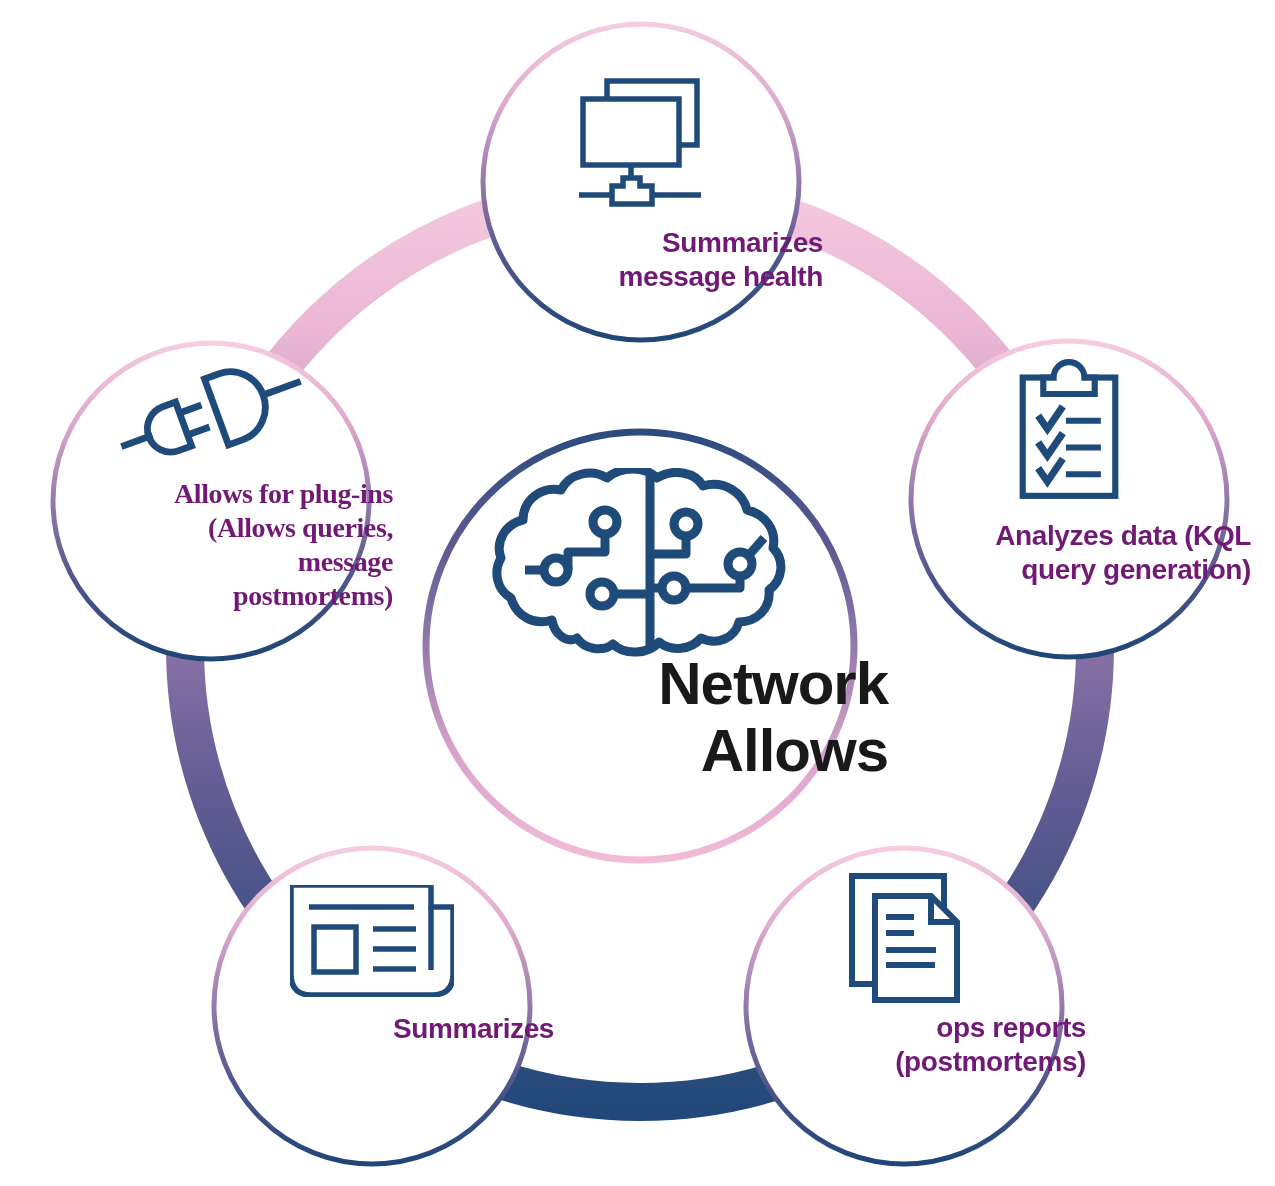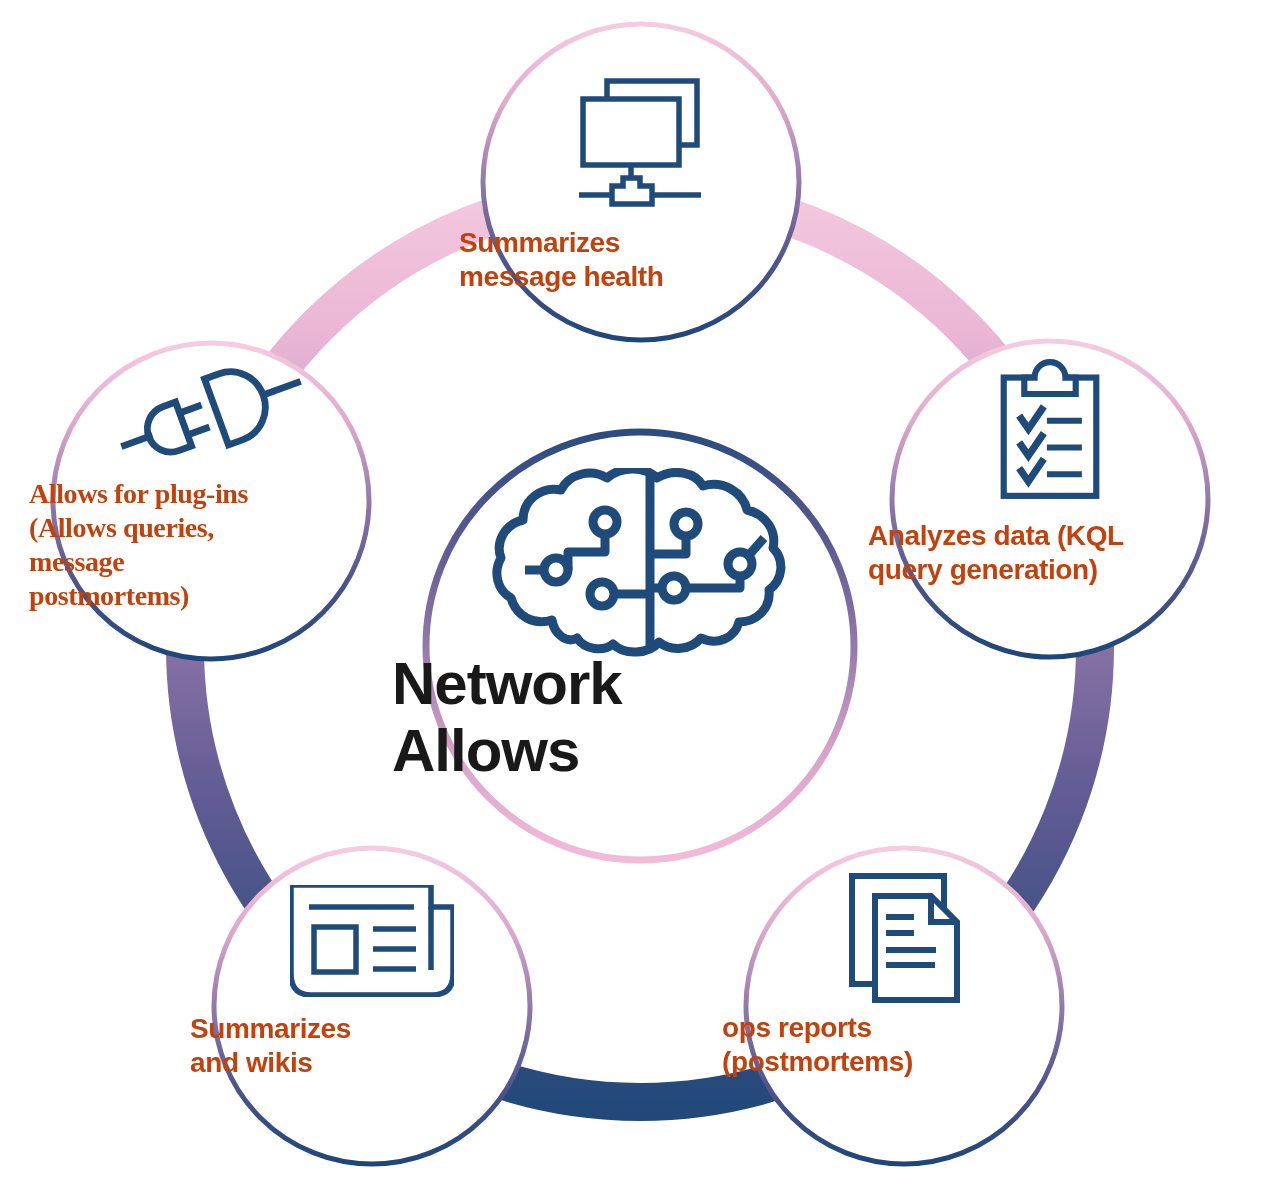--- a/index.html
+++ b/index.html
@@ -9,28 +9,28 @@
     background:#ffffff;
     overflow:hidden;
     font-family:"Liberation Sans","DejaVu Sans",sans-serif;
   }
   #ring-svg{position:absolute;left:0;top:0;}
   .node{position:absolute;}
   .node-circle{position:absolute;left:0;top:0;}
   .node-icon{position:absolute;left:50%;transform:translateX(-50%);}
   .node-label{
     position:absolute;left:-20px;right:-20px;
-    text-align:left;
+    text-align:right;
     font-size:28px;line-height:34px;font-weight:700;
-    letter-spacing:-0.4px;color:#c2410c;
+    letter-spacing:-0.4px;color:#701a75;
   }
   .node-label div{white-space:nowrap;}
   .center-title{
     position:absolute;left:-30px;right:-30px;
-    text-align:left;
+    text-align:right;
     font-size:60px;line-height:67px;font-weight:700;
     letter-spacing:-1px;color:#191919;
   }
   .center-title div{white-space:nowrap;}
 </style>
 </head>
 <body>
 
 <div id="canvas">
 
@@ -68,21 +68,21 @@
       <path d="M52,87 V100"></path>
       <path d="M44,100 H61 V108 H73 V126 H33 V108 H44 Z" fill="#ffffff"></path>
       <path d="M0,117 H33 M73,117 H122"></path>
     </svg>
     <div class="node-label" style="top:206px;">
       <div>Summarizes</div>
       <div>message health</div>
     </div>
   </div>
 
-  <div class="node" style="left:888px;top:337px;width:324px;height:324px;">
+  <div class="node" style="left:907px;top:337px;width:324px;height:324px;">
     <svg class="node-circle" width="324" height="324">
       <defs>
         <linearGradient id="gs-right" x1="0" y1="0" x2="0" y2="1">
           <stop offset="0" stop-color="#F5CCE0"></stop>
             <stop offset="0.25" stop-color="#DFAACD"></stop>
           <stop offset="0.5" stop-color="#9379AB"></stop>
             <stop offset="0.75" stop-color="#4F558B"></stop>
           <stop offset="1" stop-color="#1E4677"></stop>
         </linearGradient>
       </defs>
@@ -142,21 +142,20 @@
     </svg>
     <svg class="node-icon" style="top:41px;" width="164" height="112" viewBox="0 0 164 112" fill="none" stroke="#1F4B7A" stroke-width="5.5">
       <path d="M1,1 H141 V23 H163 V90 Q163,111 142,111 H21 Q1,111 1,90 Z" fill="#ffffff" transform="translate(0,-1)"></path>
       <path d="M141,22 V85"></path>
       <path d="M19,22 H124"></path>
       <rect x="24" y="42" width="42" height="45"></rect>
       <path d="M83,44 H126 M83,64 H126 M83,84 H126"></path>
     </svg>
     <div class="node-label" style="top:168px;">
       <div>Summarizes</div>
-      <div>and wikis</div>
     </div>
   </div>
 
   <div class="node" style="left:49px;top:339px;width:324px;height:324px;">
     <svg class="node-circle" width="324" height="324">
       <defs>
         <linearGradient id="gs-left" x1="0" y1="0" x2="0" y2="1">
           <stop offset="0" stop-color="#F5CCE0"></stop>
             <stop offset="0.25" stop-color="#DFAACD"></stop>
           <stop offset="0.5" stop-color="#9379AB"></stop>

